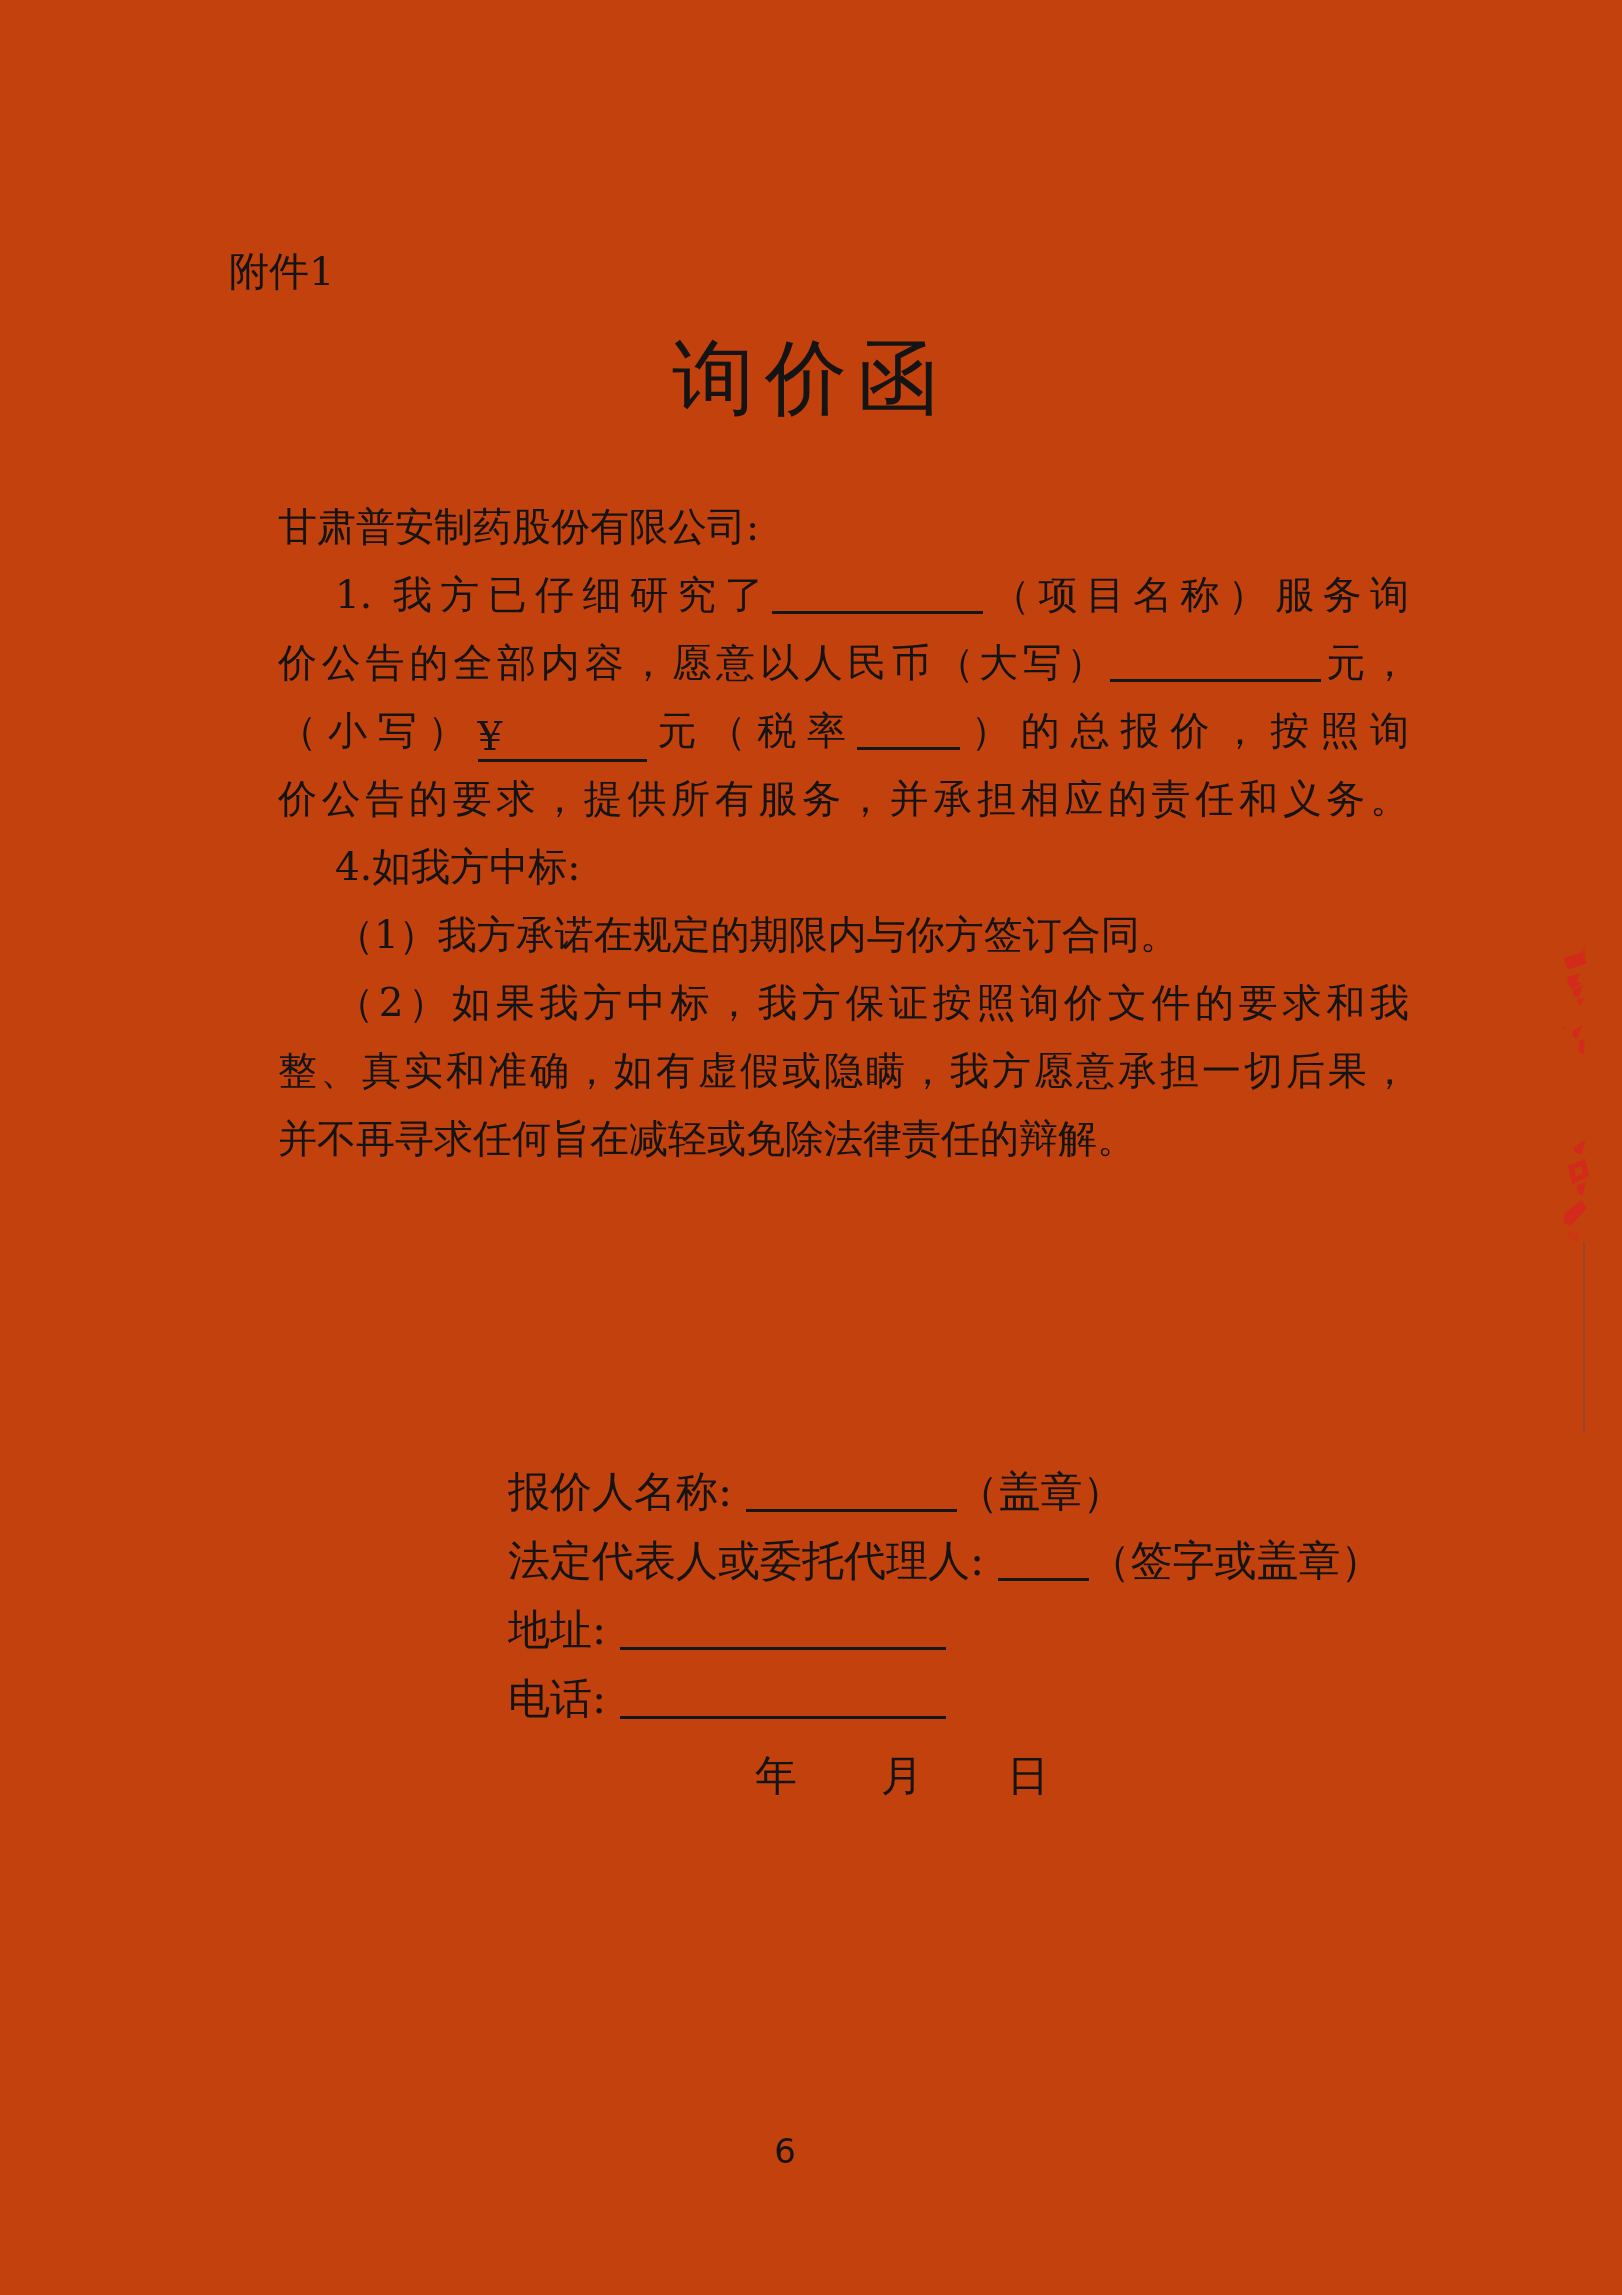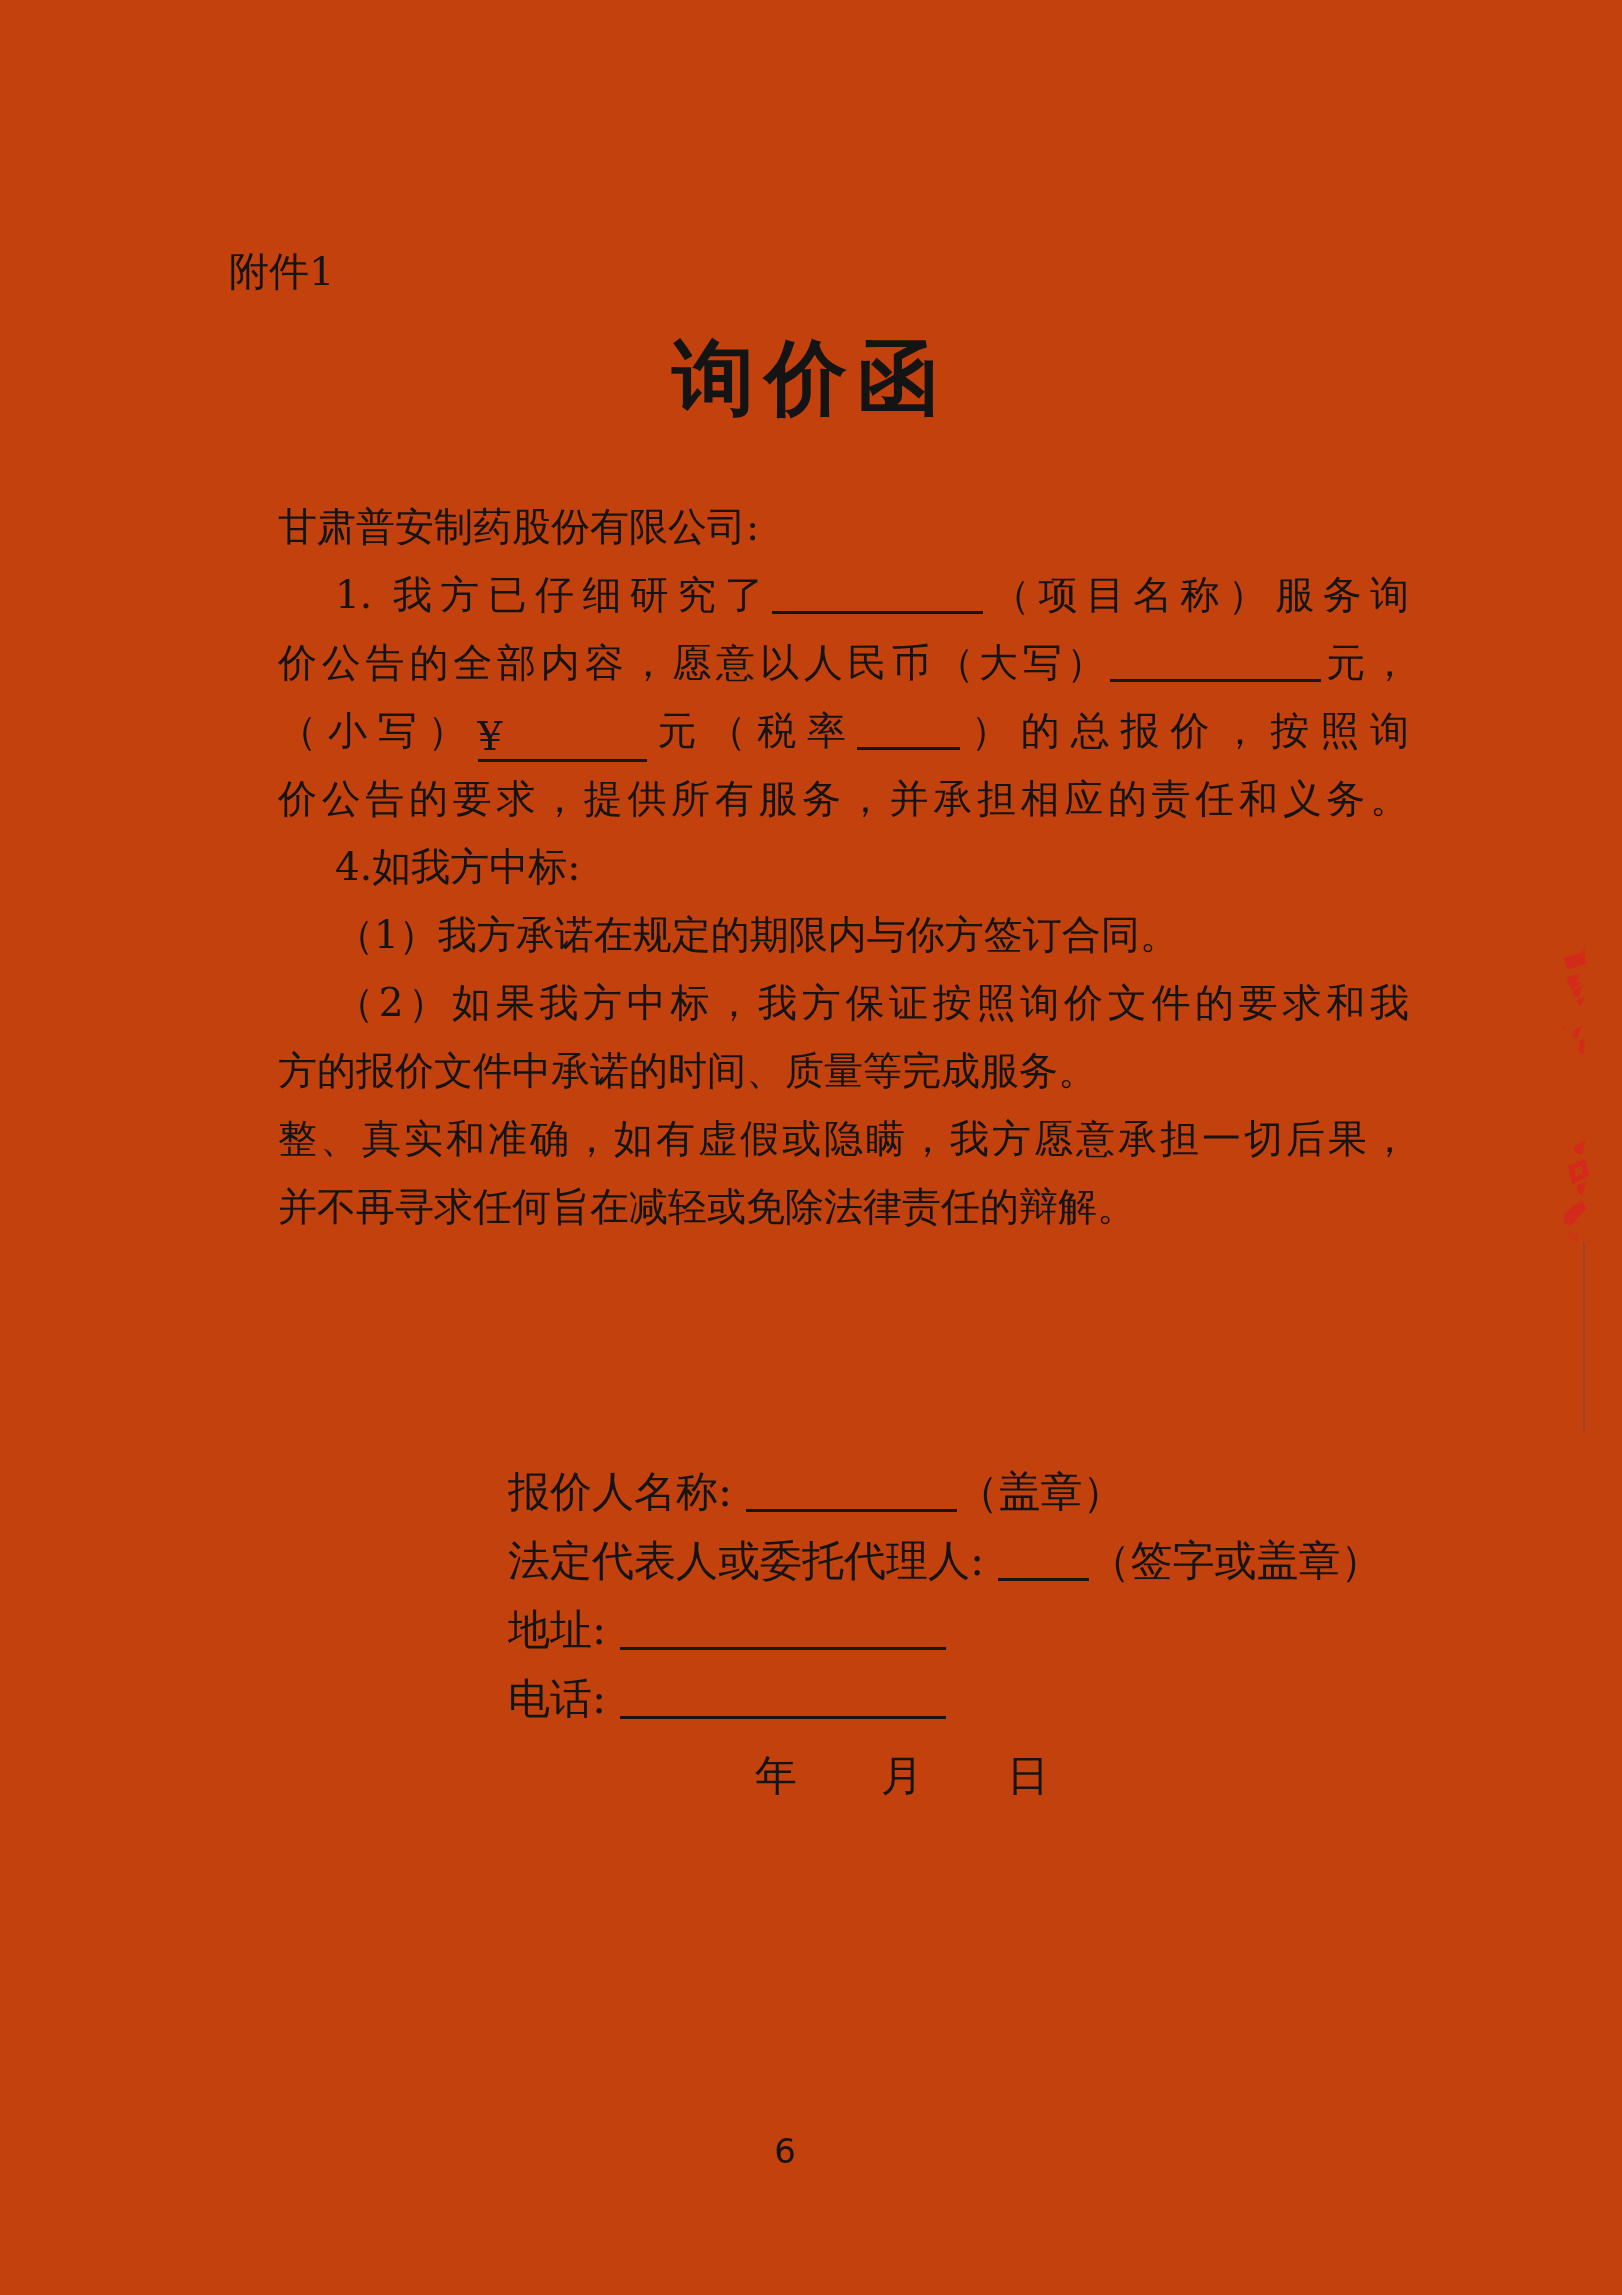--- a/index.html
+++ b/index.html
@@ -4,21 +4,21 @@
 <style>
   html,body{margin:0;padding:0;background:#ffffff;}
   .page{
     position:relative;width:1622px;height:2295px;overflow:hidden;
     background:#c2410c;color:#141414;
     font-family:"DejaVu Serif","Liberation Serif",serif;
   }
   .attachment{position:absolute;left:229px;top:247px;font-size:40px;line-height:48px;}
   .doc-title{
     position:absolute;left:0;right:0;top:329px;text-align:center;
-    font-size:82px;font-weight:700;letter-spacing:10.5px;line-height:97px;
+    font-size:82px;font-weight:400;letter-spacing:10.5px;line-height:97px;
   }
   .body-lines{position:absolute;left:278px;top:493px;width:1131px;font-size:39px;}
   .doc-line{height:68px;line-height:68px;}
   .doc-line.indent{text-indent:57px;}
   .doc-line.fill{text-align:justify;text-align-last:justify;-moz-text-align-last:justify;}
   .blank{
     display:inline-block;border-bottom:3px solid #161616;
     height:45px;line-height:46px;vertical-align:-6px;text-indent:0;
   }
   .w-xs{width:91px}.w-s{width:103px}.w-m{width:169px}.w-l{width:211px}.w-xl{width:326px}
@@ -52,21 +52,20 @@
 
   <div class="body-lines">
       <div class="doc-line"><span>甘肃普安制药股份有限公司:</span></div>
       <div class="doc-line indent fill"><span>1. 我方已仔细研究了</span><span class="blank w-l"></span><span>（项目名称）服务询</span></div>
       <div class="doc-line fill"><span>价公告的全部内容，愿意以人民币（大写）</span><span class="blank w-l"></span><span>元，</span></div>
       <div class="doc-line fill"><span>（小写）</span><span class="blank w-m">¥</span><span>元（税率</span><span class="blank w-s"></span><span>）的总报价，按照询</span></div>
       <div class="doc-line fill"><span>价公告的要求，提供所有服务，并承担相应的责任和义务。</span></div>
       <div class="doc-line indent"><span>4.如我方中标:</span></div>
       <div class="doc-line indent"><span>（1）我方承诺在规定的期限内与你方签订合同。</span></div>
       <div class="doc-line indent fill"><span>（2）如果我方中标，我方保证按照询价文件的要求和我</span></div>
-      <div class="doc-line"><span>方的报价文件中承诺的时间、质量等完成服务。</span></div>
       <div class="doc-line fill"><span>整、真实和准确，如有虚假或隐瞒，我方愿意承担一切后果，</span></div>
       <div class="doc-line"><span>并不再寻求任何旨在减轻或免除法律责任的辩解。</span></div>
     </div>
 
   <div class="sig-lines">
       <div class="doc-line"><span>报价人名称: </span><span class="blank w-l"></span><span>（盖章）</span></div>
       <div class="doc-line"><span>法定代表人或委托代理人: </span><span class="blank w-xs"></span><span>（签字或盖章）</span></div>
       <div class="doc-line"><span>地址: </span><span class="blank w-xl"></span></div>
       <div class="doc-line"><span>电话: </span><span class="blank w-xl"></span></div>
     </div>

